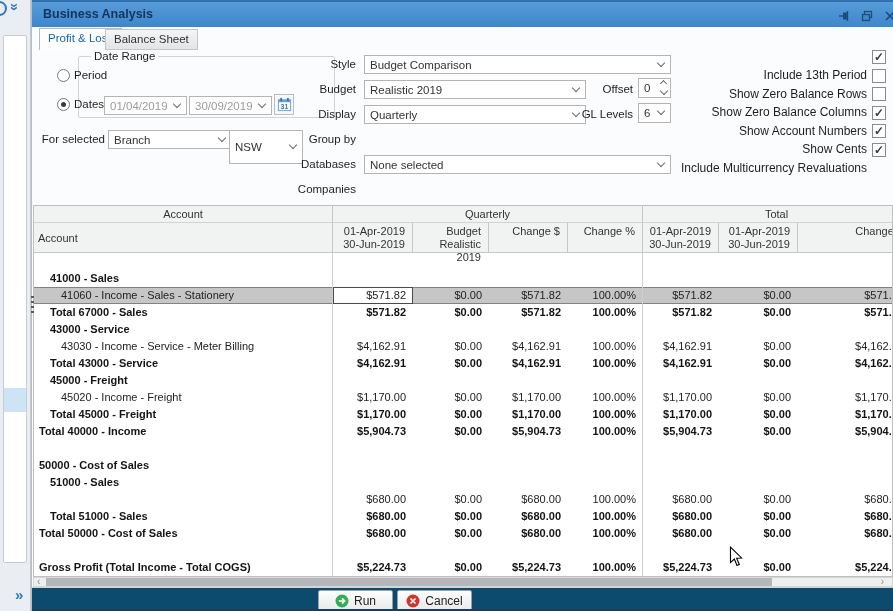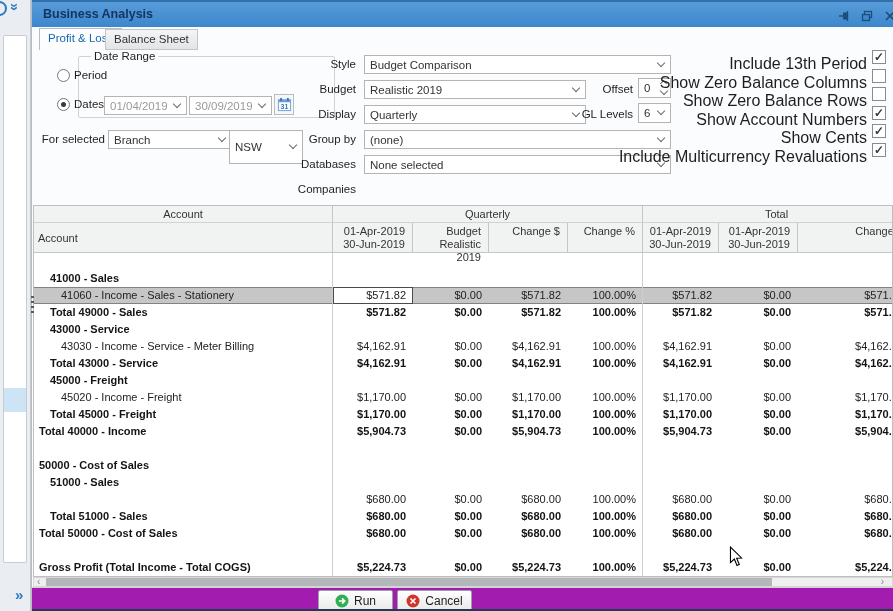--- a/index.html
+++ b/index.html
@@ -33,21 +33,21 @@
   .combo.gray{color:#9a9a9a;}
   fieldset#daterange{position:absolute;left:46px;top:50px;width:257px;height:68px;border:1px solid #d0d3d6;border-radius:2px;margin:0;padding:0;}
   fieldset#daterange legend{font-size:11.5px;color:#1e1e1e;margin-left:12px;padding:0 3px;}
   .radio{position:absolute;width:13px;height:13px;border:1px solid #767676;border-radius:50%;background:#fff;}
   .radio.sel::after{content:"";position:absolute;left:3px;top:3px;width:5px;height:5px;border-radius:50%;background:#3a3a3a;}
   .spin{position:absolute;background:#fff;border:1px solid #b4b4b4;font-size:11.5px;color:#333;display:flex;align-items:center;padding-left:5px;}
   .spin .arrows{position:absolute;right:3px;top:2px;display:flex;flex-direction:column;gap:2px;}
   .calbtn{position:absolute;background:#f6f7f8;border:1px solid #b9bdc1;display:flex;align-items:center;justify-content:center;}
   
   .optrow{position:relative;height:18.5px;}
-  .optlab{position:absolute;right:22px;top:6px;font-size:16px;color:#1e1e1e;white-space:nowrap;}
+  .optlab{position:absolute;right:22px;top:19px;font-size:12px;color:#1e1e1e;white-space:nowrap;}
   .cb{position:absolute;right:3px;top:1px;width:14px;height:14px;background:#fff;border:1px solid #8b8b8b;
       font-size:12px;font-weight:bold;color:#3a3a3a;line-height:13px;text-align:center;}
   
   #grid{position:absolute;left:33px;top:205px;width:860px;height:372px;border:1px solid #bfbfbf;background:#fff;overflow:hidden;}
   #ginner{position:absolute;left:0;top:0;width:877px;}
   .ghrow,.chrow,.brow{display:flex;}
   .ghrow{height:17px;}
   .chrow{height:30px;}
   .gh{background:#f1f2f2;border-right:1px solid #c6c6c6;border-bottom:1px solid #d2d2d2;
       font-size:11px;color:#333;text-align:center;line-height:16px;}
@@ -59,21 +59,21 @@
   .cell{font-size:11px;color:#222;line-height:17px;overflow:hidden;white-space:nowrap;}
   .cell.val{text-align:right;padding-right:7px;}
   .cell.focus{background:#fff;box-shadow:inset 0 0 0 1px #4a4a4a;}
   .brow.bold .cell{font-weight:bold;color:#141414;}
   .vl{position:absolute;width:1px;background:#cfcfcf;top:47px;height:323px;}
   
   #hscroll{position:absolute;left:33px;top:577px;width:860px;height:10px;background:#efefef;border:1px solid #d6d6d6;}
   #hthumb{position:absolute;left:12px;top:0;width:726px;height:8px;background:#b3b7ba;}
   .harrow{position:absolute;top:-2px;font-size:10px;color:#8a8a8a;}
   
-  #footer{position:absolute;left:0;top:587px;width:862px;height:22px;background:#a21caf;border-top:1px solid #d3d3d3;}
+  #footer{position:absolute;left:0;top:587px;width:862px;height:22px;background:#0c4a6e;border-top:1px solid #d3d3d3;}
   .btn{position:absolute;top:2px;height:21px;background:linear-gradient(#fefefe,#e9eaeb);border:1px solid #9aa0a6;border-radius:2px;
        display:flex;align-items:center;justify-content:center;gap:5px;font-size:12px;color:#222;cursor:default;}
   #botline{position:absolute;left:0;top:609px;width:862px;height:2px;background:#233b52;}
   #cursor{position:absolute;left:729px;top:546px;pointer-events:none;}
 </style>
 </head>
 <body>
 
 <div id="stage">
 
@@ -170,44 +170,40 @@
     <div class="combo" style="left:76px;top:130px;width:124px;height:19px">
       <span>Branch</span>
         <span class="chv"></span>
     </div>
     <div class="combo" style="left:197px;top:130px;width:74px;height:34px">
       <span>NSW</span>
         <span class="chv"></span>
     </div>
 
     <span class="lab" style="left:224px;top:133px;width:100px">Group by</span>
-    <div class="combo" style="left:332px;top:130px;width:307px;height:19px">
-      <span>(none)</span>
-        <span class="chv"></span>
-    </div>
 
     <span class="lab" style="left:224px;top:158px;width:100px">Databases</span>
     <div class="combo" style="left:332px;top:155px;width:307px;height:19px">
       <span>None selected</span>
         <span class="chv"></span>
     </div>
 
     <span class="lab" style="left:224px;top:183px;width:100px">Companies</span>
 
     <div id="optList" style="position:absolute;left:560px;top:49px;width:297px">
         <div class="optrow">
           <span class="optlab">Include 13th Period</span>
           <span class="cb">✓</span>
         </div>
         <div class="optrow">
+          <span class="optlab">Show Zero Balance Rows</span>
+          <span class="cb"></span>
+        </div>
+        <div class="optrow">
           <span class="optlab">Show Zero Balance Columns</span>
-          <span class="cb"></span>
-        </div>
-        <div class="optrow">
-          <span class="optlab">Show Zero Balance Rows</span>
           <span class="cb"></span>
         </div>
         <div class="optrow">
           <span class="optlab">Show Account Numbers</span>
           <span class="cb">✓</span>
         </div>
         <div class="optrow">
           <span class="optlab">Show Cents</span>
           <span class="cb">✓</span>
         </div>
@@ -282,21 +278,21 @@
             <div class="cell" style="width: 299px; padding-left: 27px;">41060 - Income - Sales - Stationery</div>
             <div class="cell val focus" style="width: 80px;">$571.82</div>
             <div class="cell val" style="width: 76px;">$0.00</div>
             <div class="cell val" style="width: 79px;">$571.82</div>
             <div class="cell val" style="width: 75px;">100.00%</div>
             <div class="cell val" style="width: 76px;">$571.82</div>
             <div class="cell val" style="width: 79px;">$0.00</div>
             <div class="cell val" style="width: 113px;">$571.82</div>
           </div>
           <div class="brow bold">
-            <div class="cell" style="width: 299px; padding-left: 16px;">Total 49000 - Sales</div>
+            <div class="cell" style="width: 299px; padding-left: 16px;">Total 67000 - Sales</div>
             <div class="cell val" style="width: 80px;">$571.82</div>
             <div class="cell val" style="width: 76px;">$0.00</div>
             <div class="cell val" style="width: 79px;">$571.82</div>
             <div class="cell val" style="width: 75px;">100.00%</div>
             <div class="cell val" style="width: 76px;">$571.82</div>
             <div class="cell val" style="width: 79px;">$0.00</div>
             <div class="cell val" style="width: 113px;">$571.82</div>
           </div>
           <div class="brow bold">
             <div class="cell" style="width: 299px; padding-left: 16px;">43000 - Service</div>

